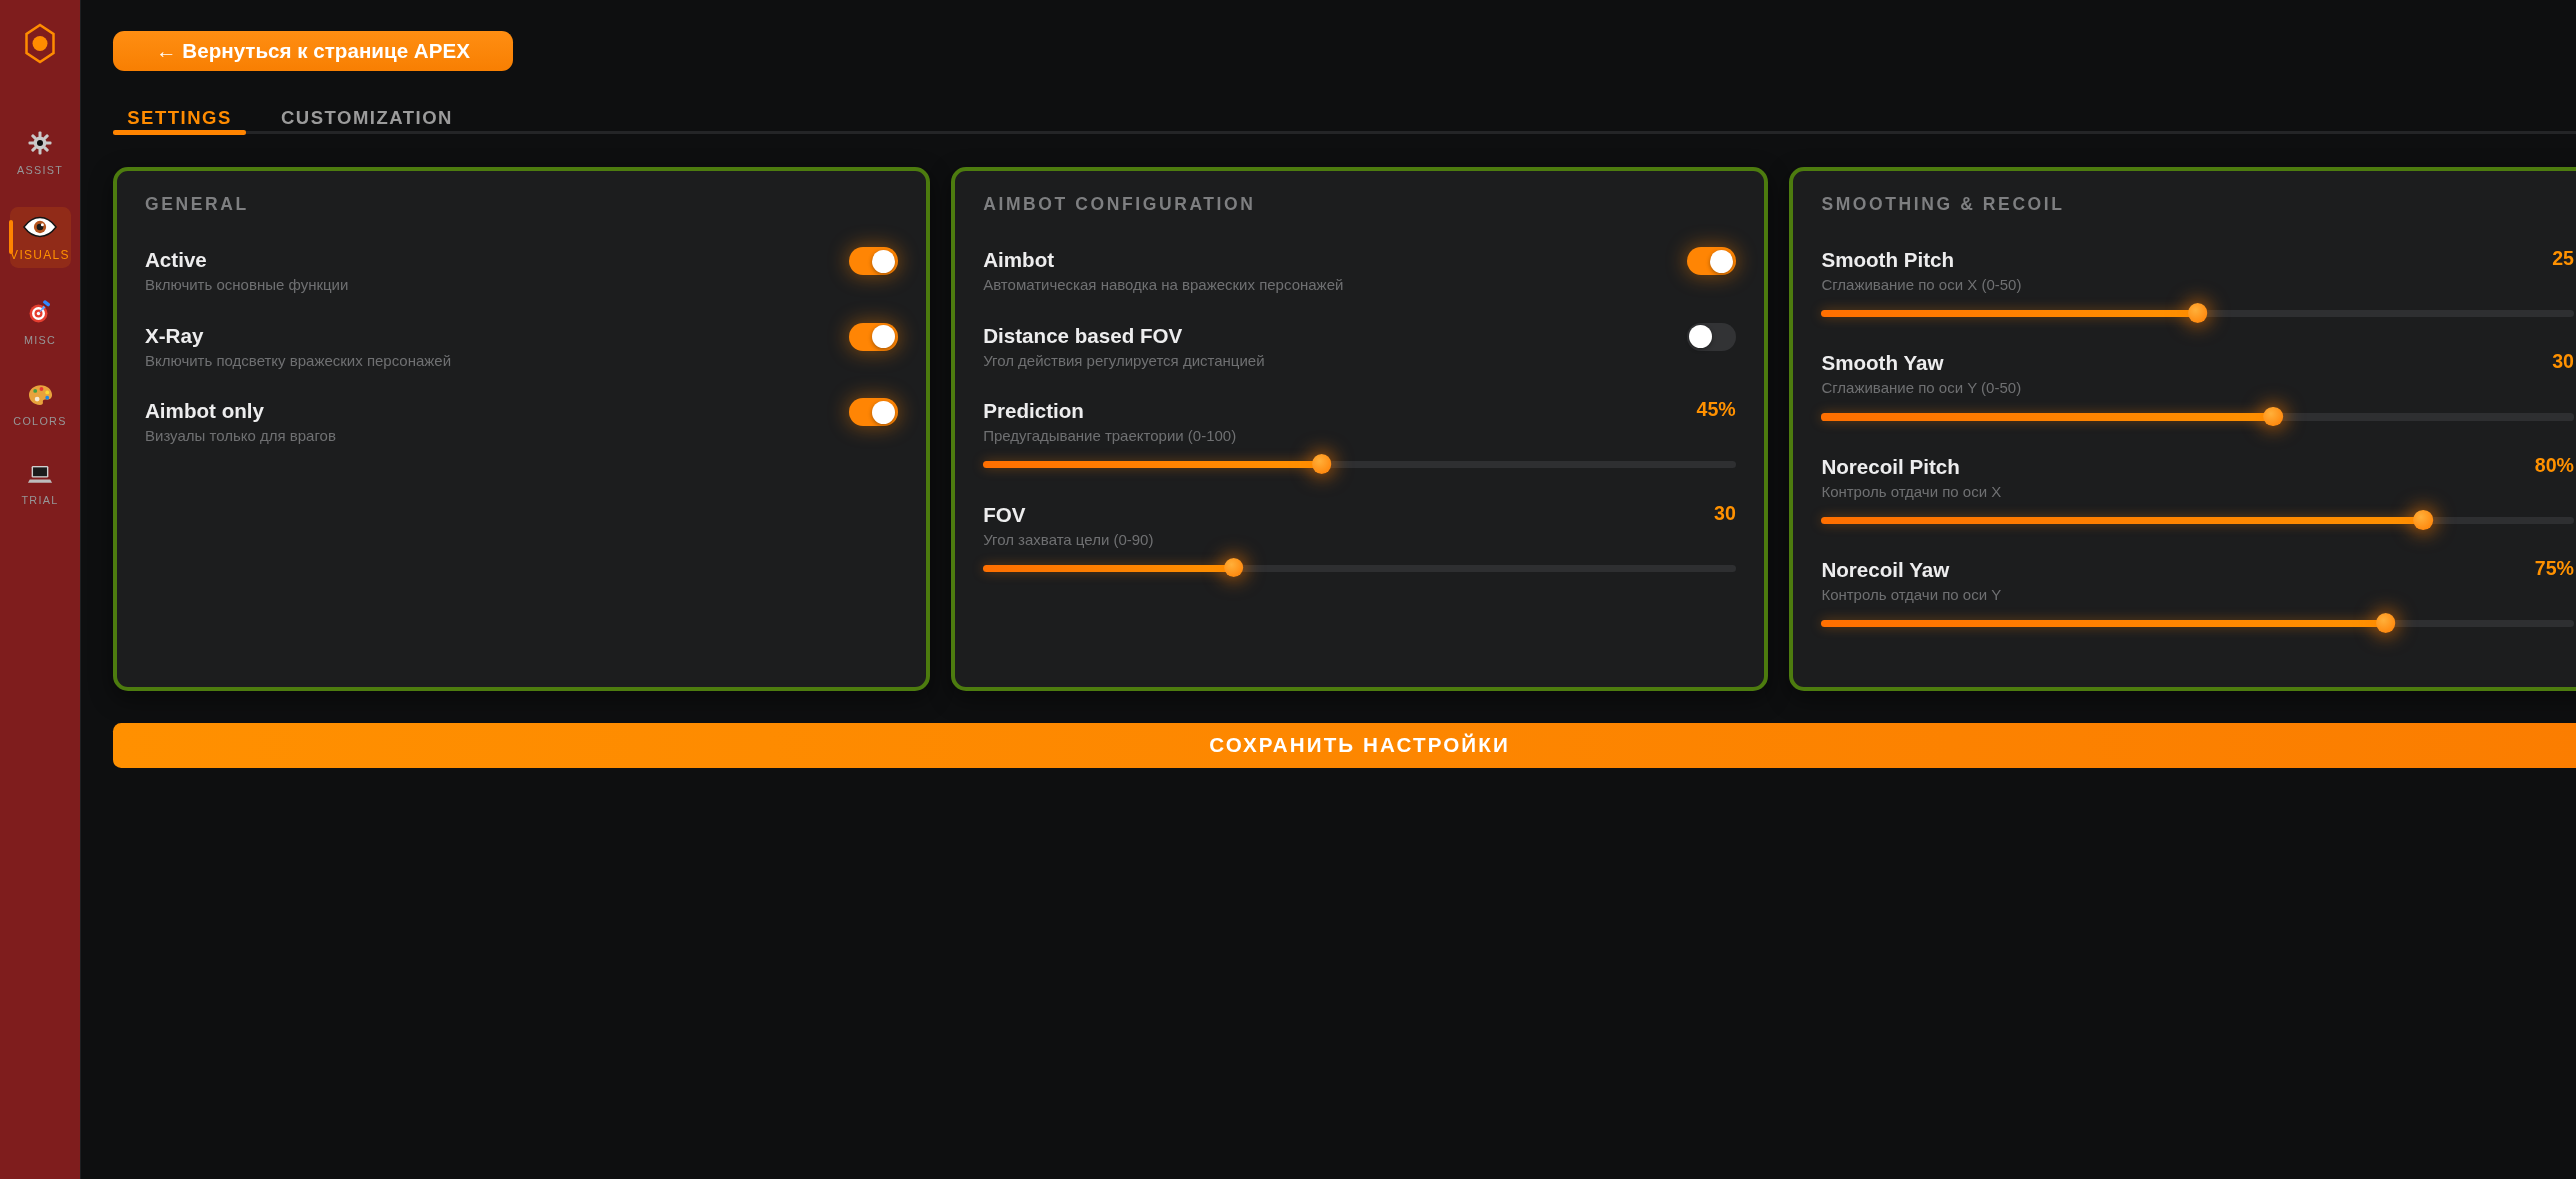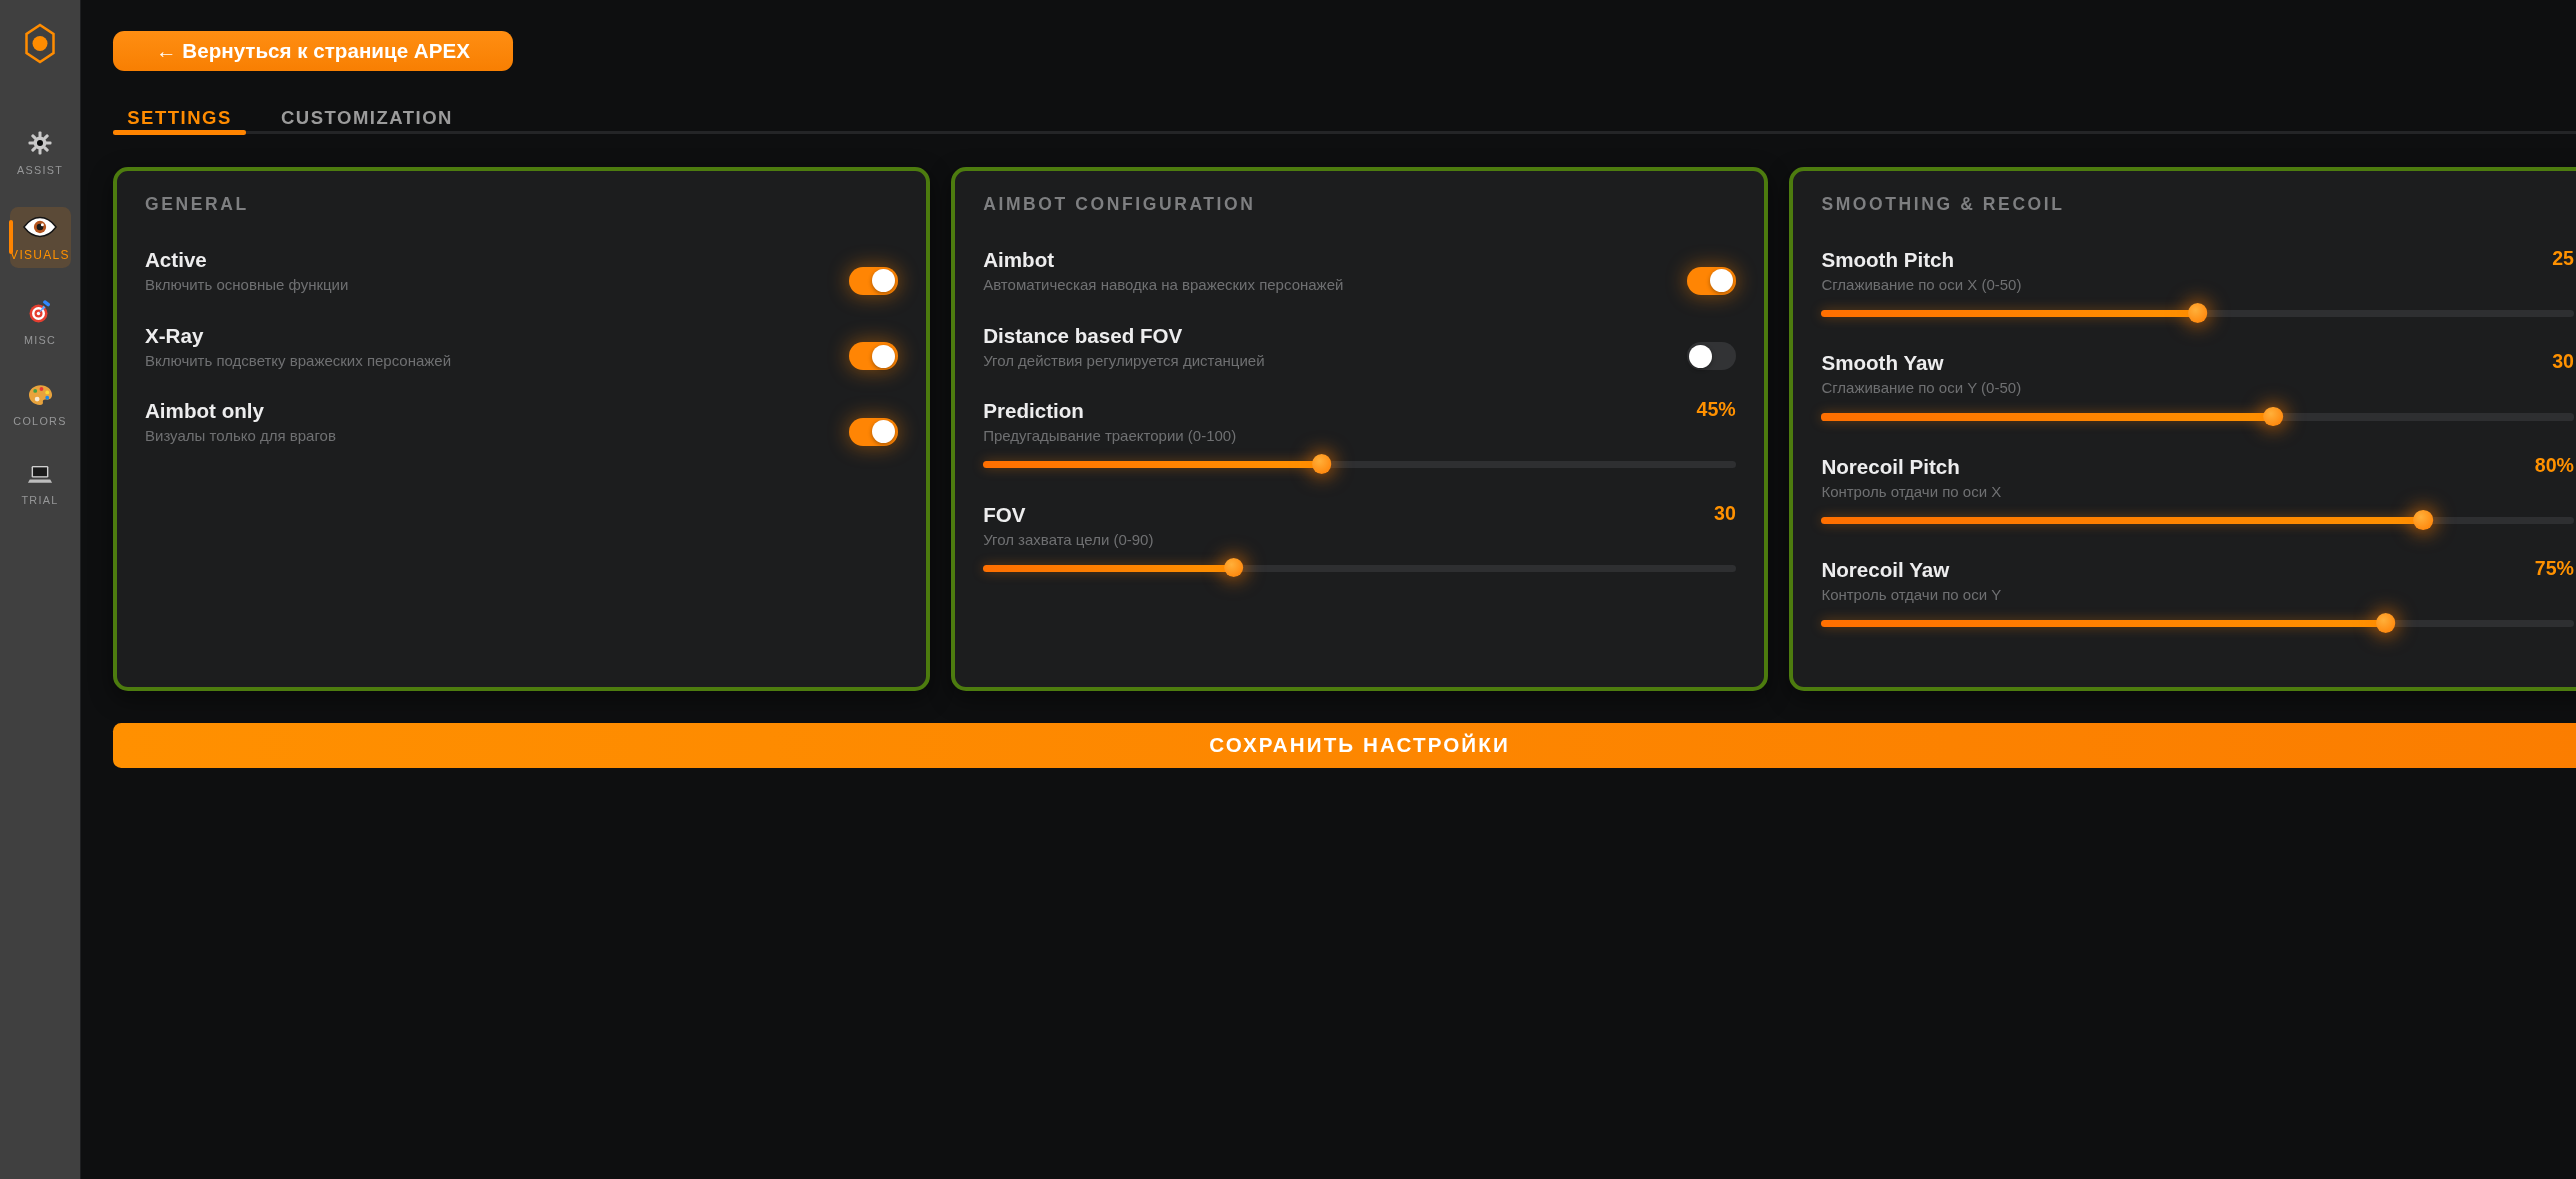--- a/index.html
+++ b/index.html
@@ -1,21 +1,21 @@
 <!DOCTYPE html>
 <html style="font-size:8.2px"><head>
 <meta charset="utf-8">
 <style>
   * { margin:0; padding:0; box-sizing:border-box; }
   html,body { width:2638px; height:1180px; background:#0e0f10; overflow:hidden;
               font-family:"Liberation Sans","DejaVu Sans",sans-serif; }
   body { display:flex; }
 
   
-  .sidebar { width:81px; height:100%; background:#404040; border-right:1px solid #1e1f21;
+  .sidebar { width:81px; height:100%; background:#7f1d1d; border-right:1px solid #1e1f21;
              display:flex; flex-direction:column; align-items:center; padding-top:23px; flex:0 0 81px; }
   .logo { margin-bottom:57px; }
   .nav { display:flex; flex-direction:column; align-items:center; gap:24px; }
   .side-item { position:relative; width:61px; padding:8.2px 2.1px 6.2px; border-radius:8.2px;
                display:flex; flex-direction:column; align-items:center; gap:6.2px;
                background:transparent; border:none; cursor:pointer; }
   .side-item.active { background:rgba(255,132,0,0.14); }
   .side-item .abar { position:absolute; left:-1px; top:50%; transform:translateY(-50%);
                      width:4.6px; height:34px; border-radius:3.1px; background:#ff8400; }
   .side-label { font-size:10.8px; letter-spacing:1.3px; color:#969798; font-weight:400; }
@@ -38,21 +38,21 @@
   .tab.customization { padding:0 35px; color:#9b9b9b; }
   .tab-indicator { position:absolute; left:0; bottom:-1px; width:133px; height:4.6px;
                    background:#ff8400; border-radius:2.1px; z-index:2; }
 
   .panels { display:grid; grid-template-columns:1fr 1fr 1fr; gap:21.6px; margin-top:33px; }
   .panel { background:#1c1d1e; border:4px solid #4d7c0f; border-radius:15px;
            padding:23px 28px 26px; box-shadow:0 7.2px 23px rgba(0,0,0,.45); }
   .panel-title { font-size:17.5px; font-weight:700; letter-spacing:2.6px; color:#7e7f81; margin-bottom:32px; }
 
   
-  .trow { display:flex; justify-content:space-between; align-items:flex-end; margin-bottom:28px; }
+  .trow { display:flex; justify-content:space-between; align-items:flex-start; margin-bottom:28px; }
   .row-label { font-size:20.6px; font-weight:600; color:#ededee; line-height:25px; }
   .row-desc  { font-size:15px; color:#6f7072; margin-top:4.1px; line-height:18.5px; }
   .toggle { position:relative; width:49px; height:28px; border-radius:14px; flex:0 0 49px;
             border:none; cursor:pointer; }
   .toggle.on  { background:#ff8504; box-shadow:0 0 19.6px 2.1px rgba(255,132,0,.40); }
   .toggle.off { background:#323335; }
   .toggle .knob { position:absolute; top:2.6px; width:23px; height:23px; border-radius:50%;
                   background:#ffffff; box-shadow:0 1.5px 4.1px rgba(0,0,0,.35); }
   .toggle.on  .knob { right:2.6px; }
   .toggle.off .knob { left:2.6px; }

